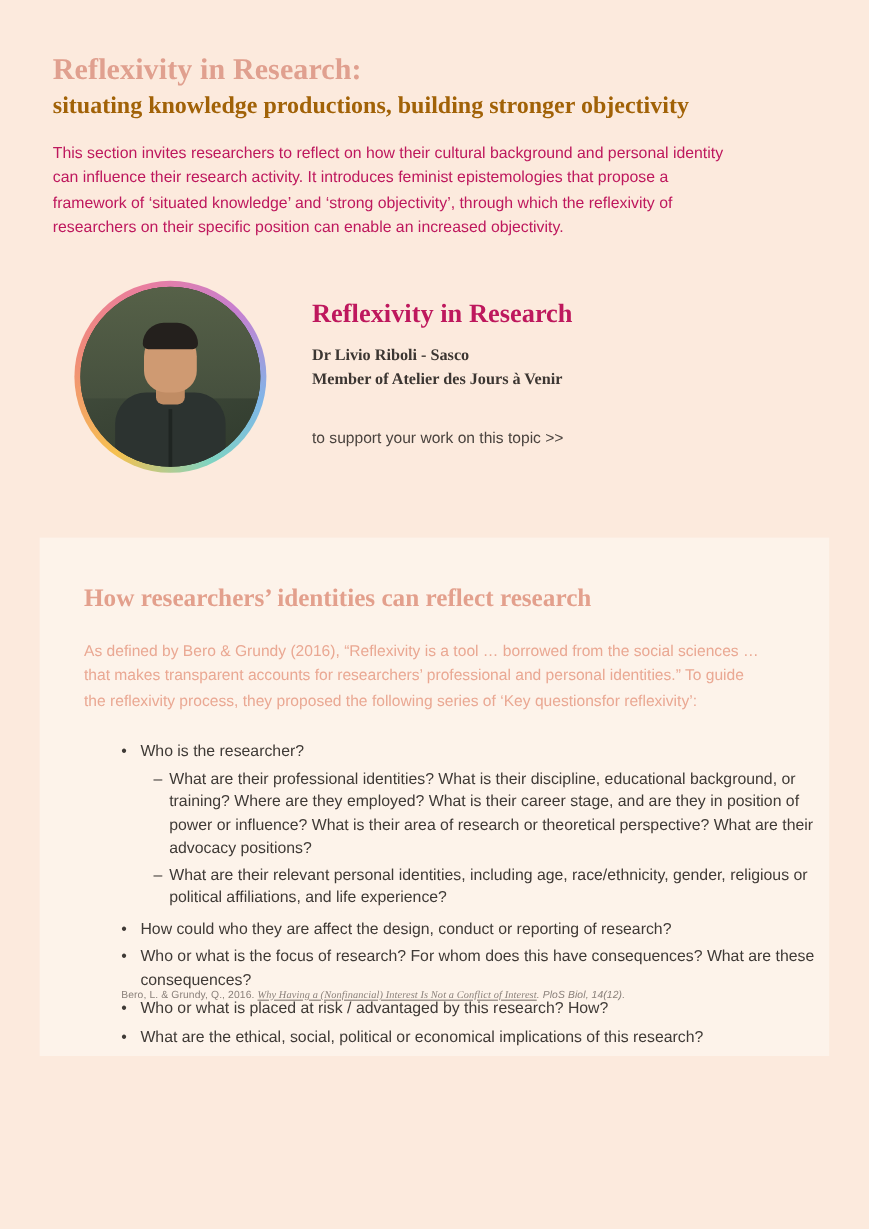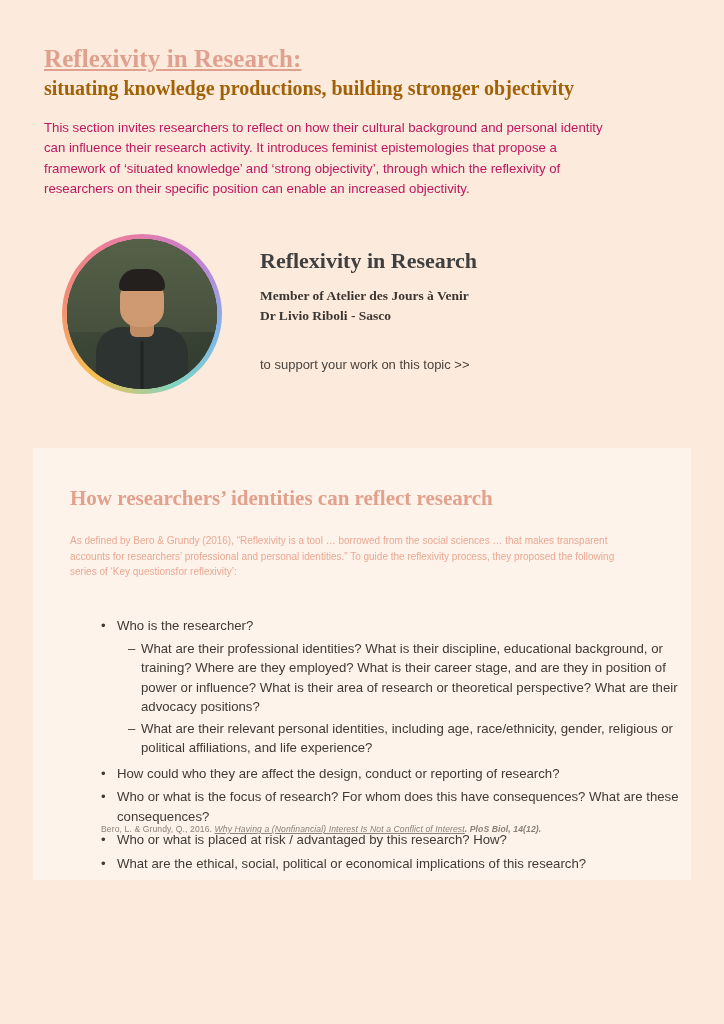--- a/index.html
+++ b/index.html
@@ -30,21 +30,20 @@
     width: 640px;
   }
   .title-main {
     font-family: "Liberation Serif", serif;
     font-weight: bold;
     font-size: 25px;
     color: #e0a08f;
     letter-spacing: 0.1px;
     line-height: 1.2;
     margin: 0 0 2px 0;
-    text-decoration: underline;
   }
   .title-sub {
     font-family: "Liberation Serif", serif;
     font-weight: bold;
     font-size: 20px;
     color: #a16207;
     line-height: 1.2;
     margin: 0;
   }
   .intro {
@@ -141,21 +140,21 @@
   .speaker-text {
     position: absolute;
     left: 216px;
     top: 20px;
     width: 420px;
   }
   .speaker-title {
     font-family: "Liberation Serif", serif;
     font-weight: bold;
     font-size: 22px;
-    color: #404040;
+    color: #be185d;
     margin: 0 0 12px 0;
   }
   .speaker-name {
     font-family: "Liberation Serif", serif;
     font-weight: bold;
     font-size: 13.5px;
     color: #3c3632;
     line-height: 1.45;
     margin: 0;
   }
@@ -184,21 +183,21 @@
     margin: 0;
     position: absolute;
     left: 37px;
     top: 38px;
   }
   .card-quote {
     position: absolute;
     left: 37px;
     top: 85px;
     width: 570px;
-    font-size: 10px;
+    font-size: 13px;
     line-height: 1.57;
     color: #eaa893;
   }
   .card-list {
     position: absolute;
     left: 62px;
     top: 168px;
     width: 562px;
     margin: 0;
     padding: 0 0 0 22px;
@@ -237,24 +236,24 @@
     left: 68px;
     top: 376px;
     width: 560px;
     font-size: 8.6px;
     color: #8a807a;
     letter-spacing: 0.1px;
   }
   .citation .link {
     text-decoration: underline;
     font-style: italic;
+    font-family: Liberation Serif, serif;
   }
   .citation .it {
     font-style: italic;
-    font-weight: bold;
   }
 </style>
 </head>
 <body>
 
 <div class="page">
 
   <div class="header">
     <h1 class="title-main">Reflexivity in Research:</h1>
     <h2 class="title-sub">situating knowledge productions, building stronger objectivity</h2>
@@ -269,22 +268,22 @@
         <div class="av-body"></div>
         <div class="av-shirt-line"></div>
         <div class="av-neck"></div>
         <div class="av-head"></div>
         <div class="av-hair"></div>
       </div>
     </div>
 
     <div class="speaker-text">
       <div class="speaker-title">Reflexivity in Research</div>
+      <div class="speaker-name">Dr Livio Riboli - Sasco</div>
       <div class="speaker-name">Member of Atelier des Jours à Venir</div>
-      <div class="speaker-name">Dr Livio Riboli - Sasco</div>
       <div class="speaker-cta">
         <div>to support your work on this topic &gt;&gt;</div>
       </div>
     </div>
   </div>
 
   <div class="card">
     <div class="card-title">How researchers’ identities can reflect research</div>
     <div class="card-quote">As defined by Bero &amp; Grundy (2016), “Reflexivity is a tool … borrowed from the social sciences … that makes transparent accounts for researchers’ professional and personal identities.” To guide the reflexivity process, they proposed the following series of ‘Key questionsfor reflexivity’:</div>
 

